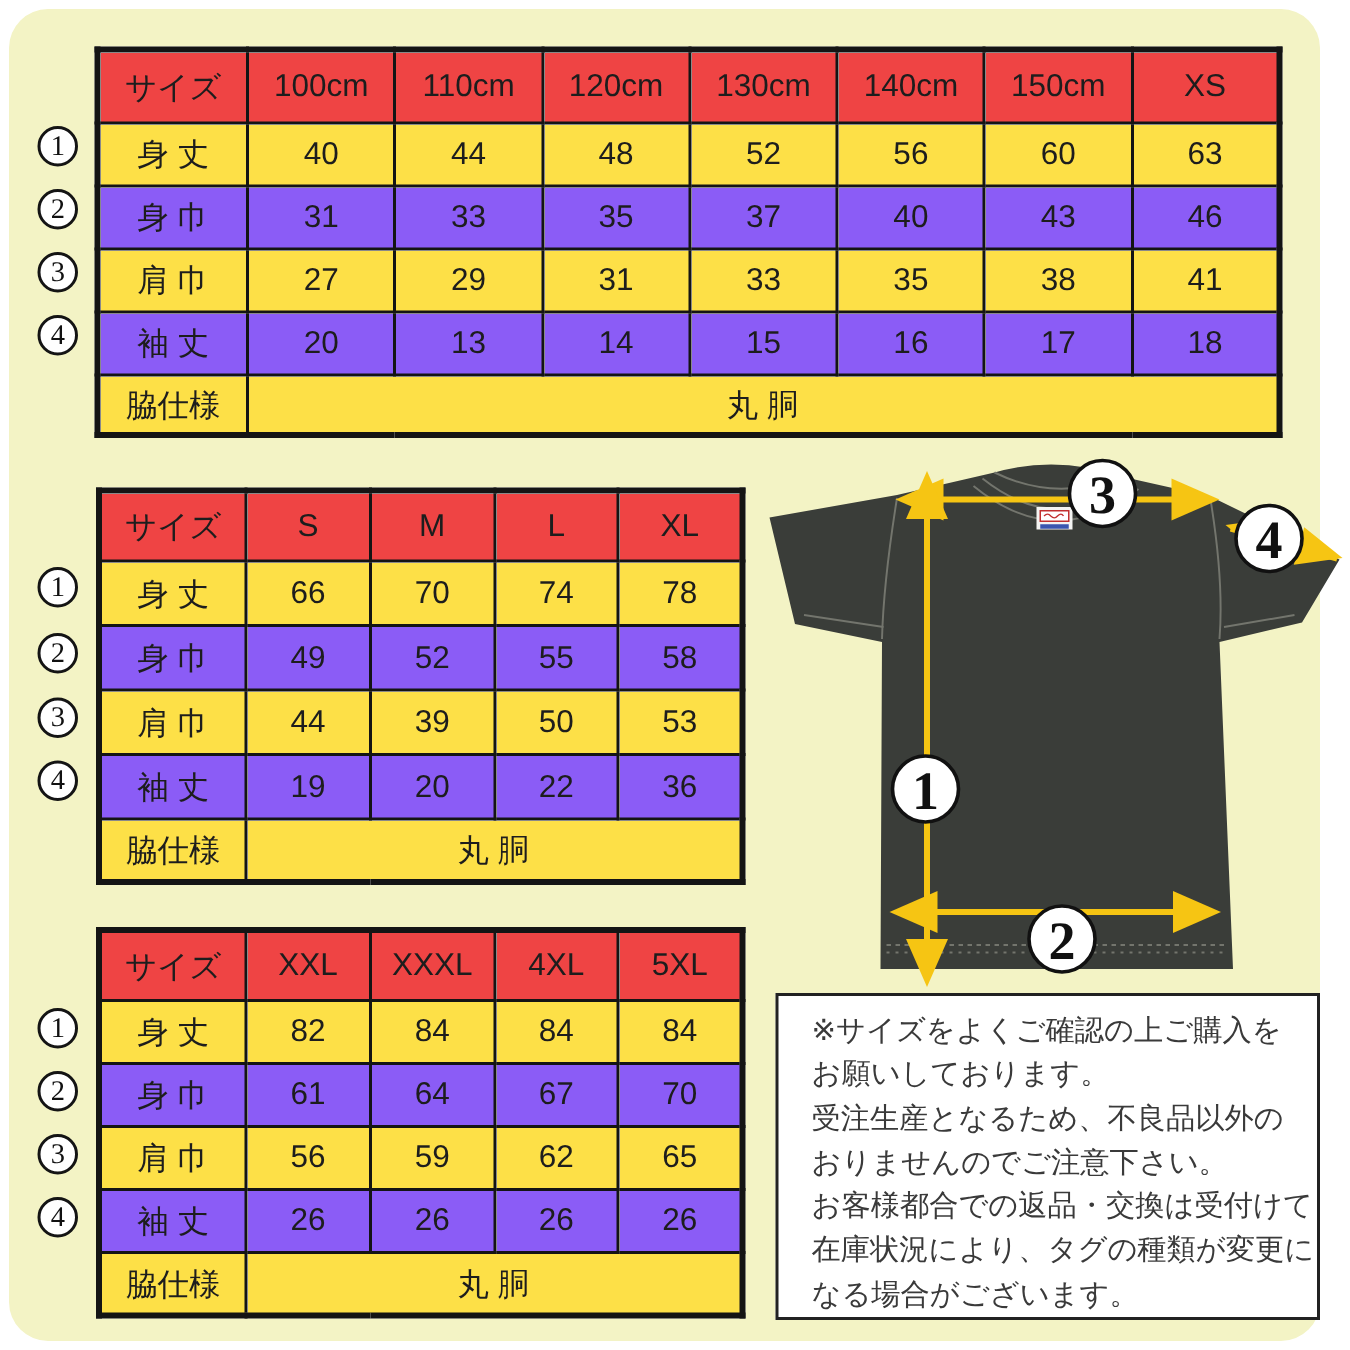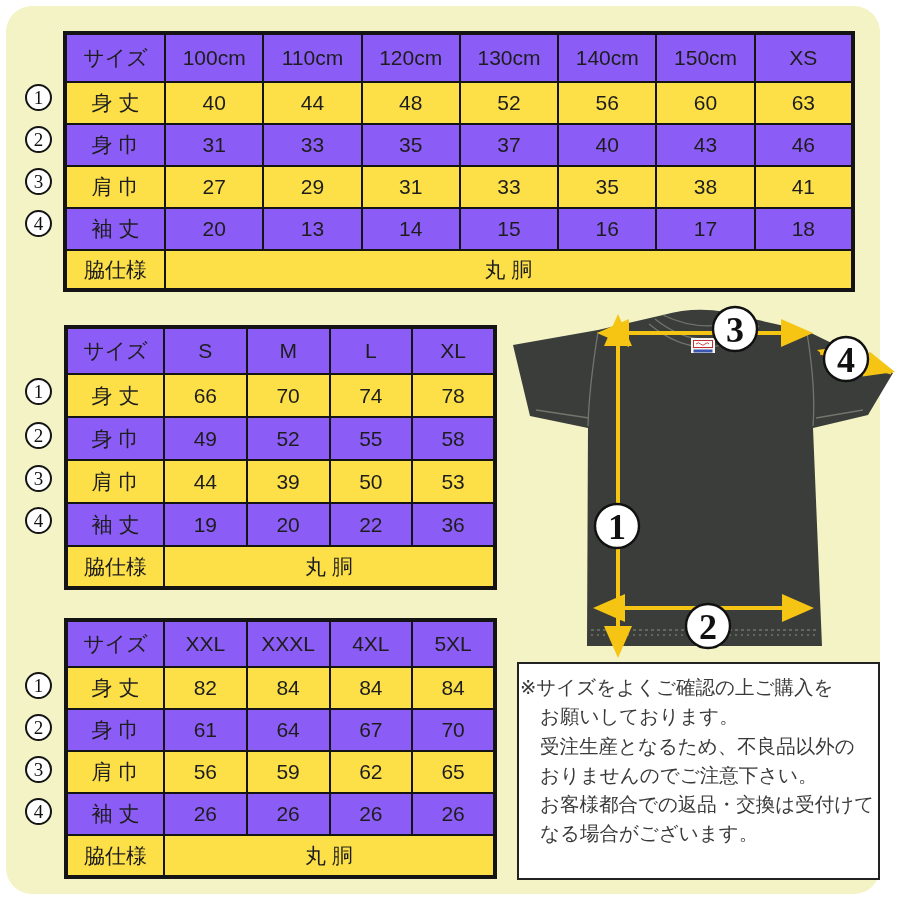--- a/index.html
+++ b/index.html
@@ -5,37 +5,37 @@
   html,body{margin:0;padding:0;background:#ffffff;}
   body{width:900px;height:900px;position:relative;overflow:hidden;
        font-family:"Liberation Sans","DejaVu Sans",sans-serif;}
   .panel{position:absolute;left:6px;top:6px;width:874px;height:888px;
          background:#f3f3c5;border-radius:26px;}
   
   table.size-table{position:absolute;border-collapse:collapse;table-layout:fixed;
          background:#ffffff;border:4px solid #141414;}
   table.size-table td{border:2px solid #141414;text-align:center;padding:0;
          font-size:21px;color:#1d1d1d;overflow:hidden;white-space:nowrap;}
-  tr.hd td{background:#8b5cf6;}
+  tr.hd td{background:#ef4444;}
   tr.gray td{background:#8b5cf6;}
   tr.white td{background:#fde047;}
   #table-kids{left:63px;top:31px;width:792px;}
   #table-adult{left:64px;top:325px;width:433px;}
   #table-plus{left:64px;top:618px;width:433px;}
   
   .callout{position:absolute;width:27px;height:27px;border:2px solid #141414;
      border-radius:50%;background:#fff;box-sizing:border-box;
      display:flex;align-items:center;justify-content:center;
      font-family:"Liberation Serif","DejaVu Serif",serif;font-size:19px;color:#111;}
   
   .note{position:absolute;left:517px;top:662px;width:363px;height:218px;
      box-sizing:border-box;background:#ffffff;border:2px solid #222;
-     padding:9px 6px 0 1px;font-size:19.5px;line-height:29.3px;color:#3a3a3a;
+     padding:9px 6px 0 22px;font-size:19.5px;line-height:29.3px;color:#3a3a3a;
      letter-spacing:0px;}
-  .note .ln{margin-left:20px;white-space:nowrap;}
+  .note .ln{white-space:nowrap;}
   .note .ln.first{margin-left:0;}
   
   #shirt-svg{position:absolute;left:505px;top:298px;}
   .big-num{font-family:"Liberation Serif","DejaVu Serif",serif;font-weight:bold;
      font-size:36px;fill:#111;}
 </style>
 </head>
 <body>
 
 <div class="panel"></div>
@@ -275,14 +275,15 @@
     <text class="big-num" x="341" y="74" text-anchor="middle">4</text>
   </g>
 </svg>
 
 <div class="note">
   <div class="ln first">※サイズをよくご確認の上ご購入を</div>
   <div class="ln">お願いしております。</div>
   <div class="ln">受注生産となるため、不良品以外の</div>
   <div class="ln">おりませんのでご注意下さい。</div>
   <div class="ln">お客様都合での返品・交換は受付けて</div>
+  <div class="ln">在庫状況により、タグの種類が変更に</div>
   <div class="ln">なる場合がございます。</div>
 </div>
 
 </body></html>

